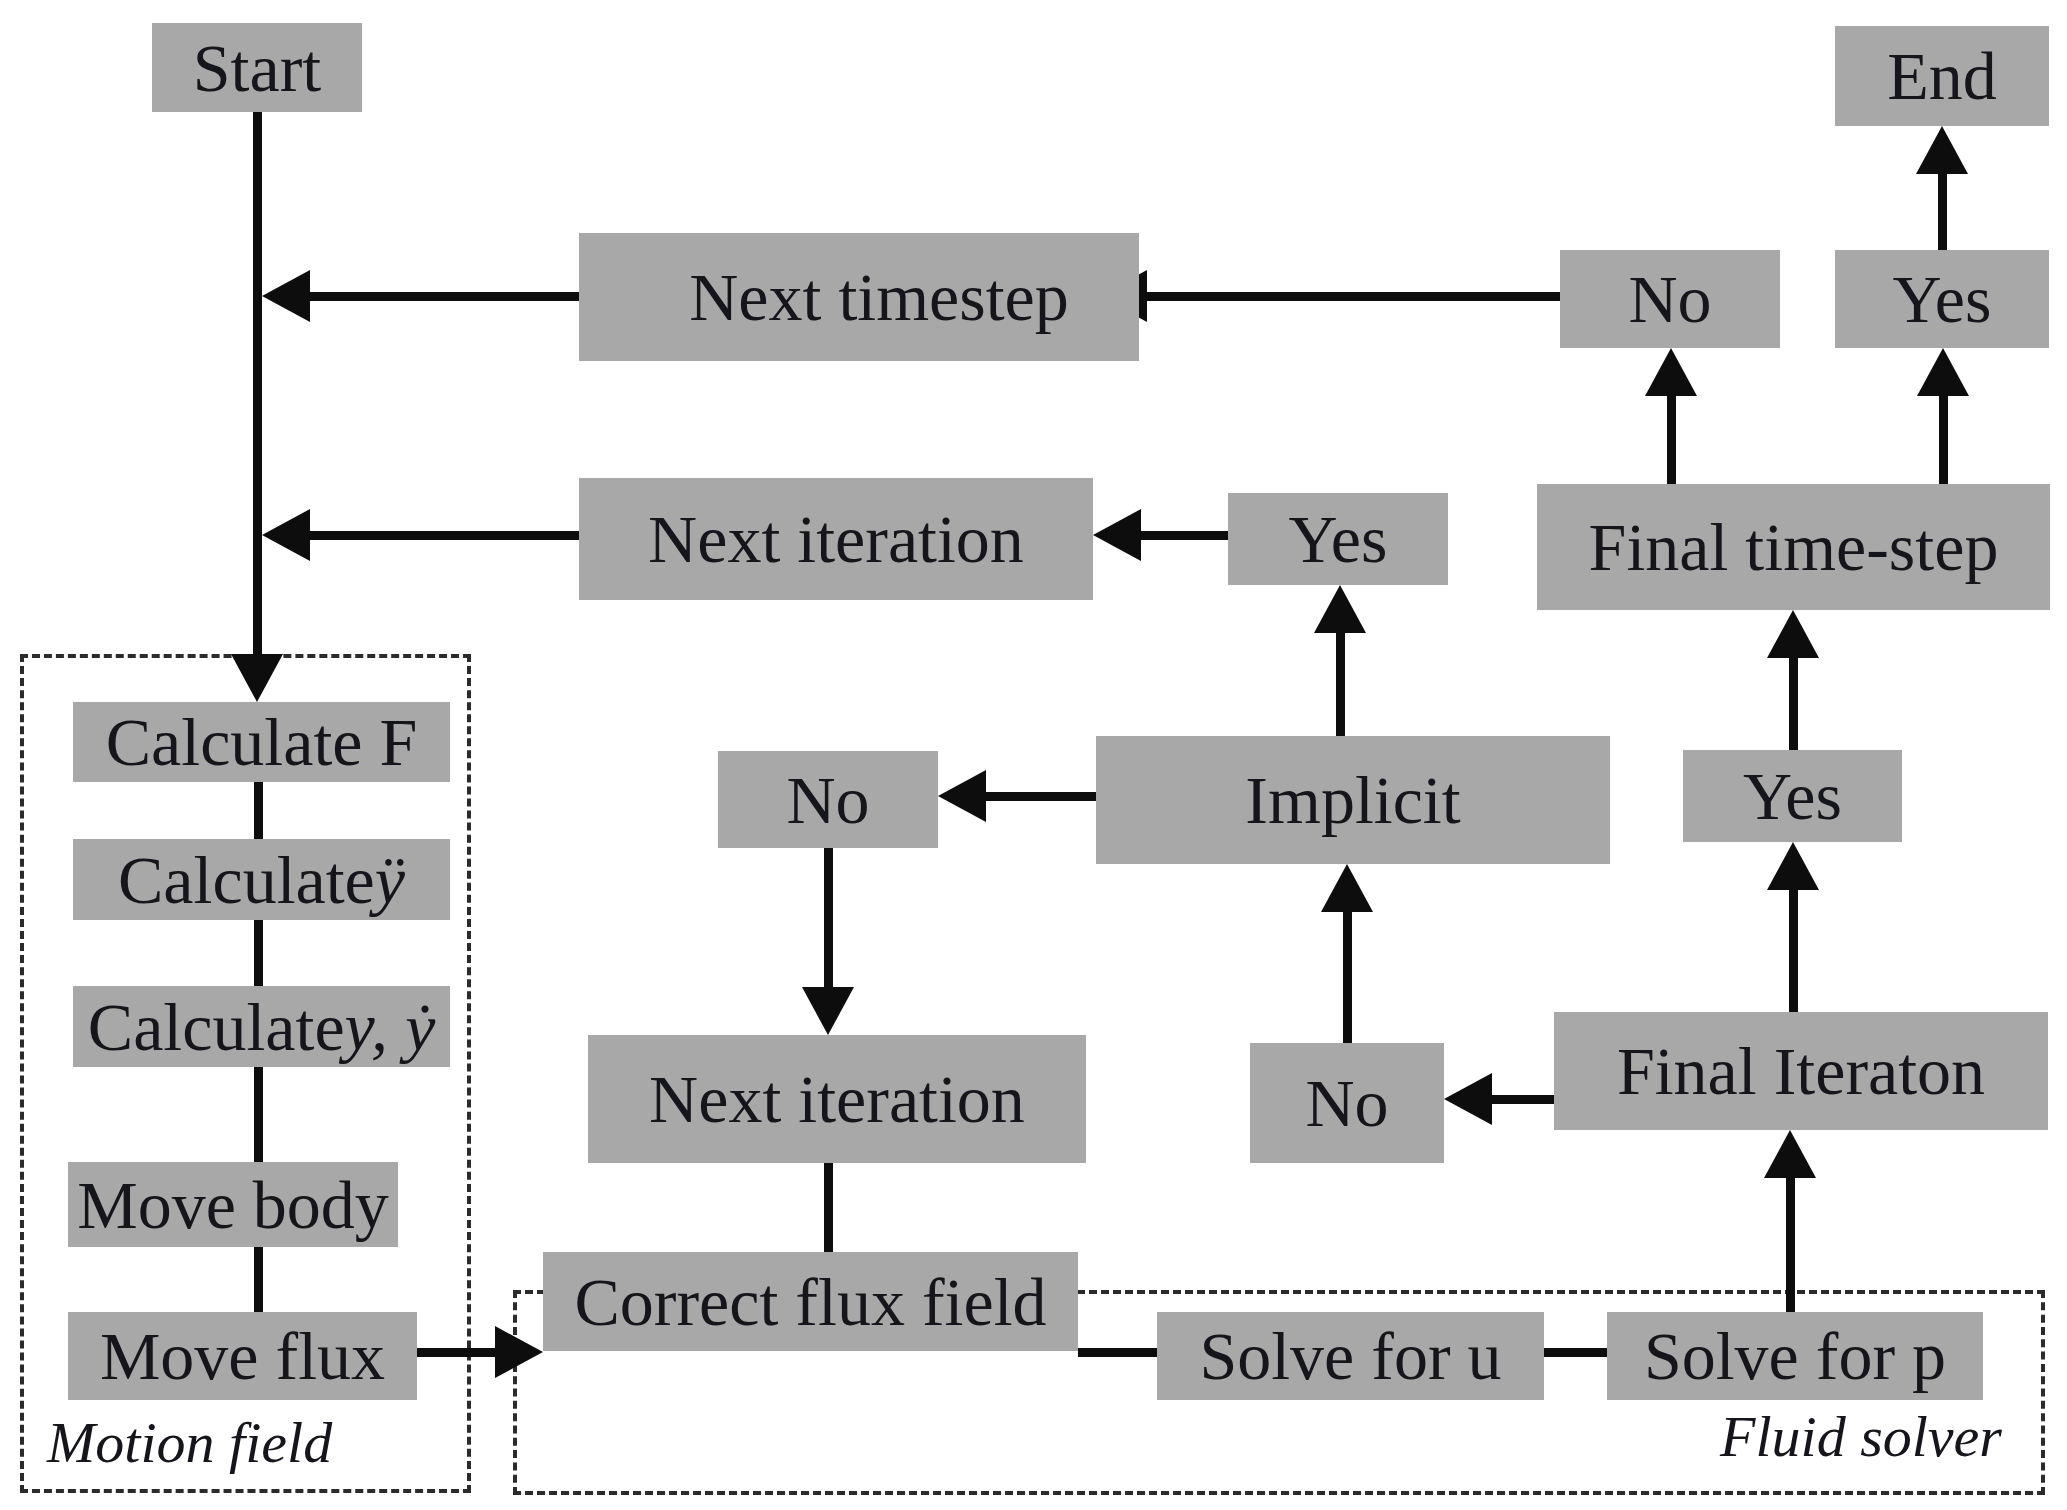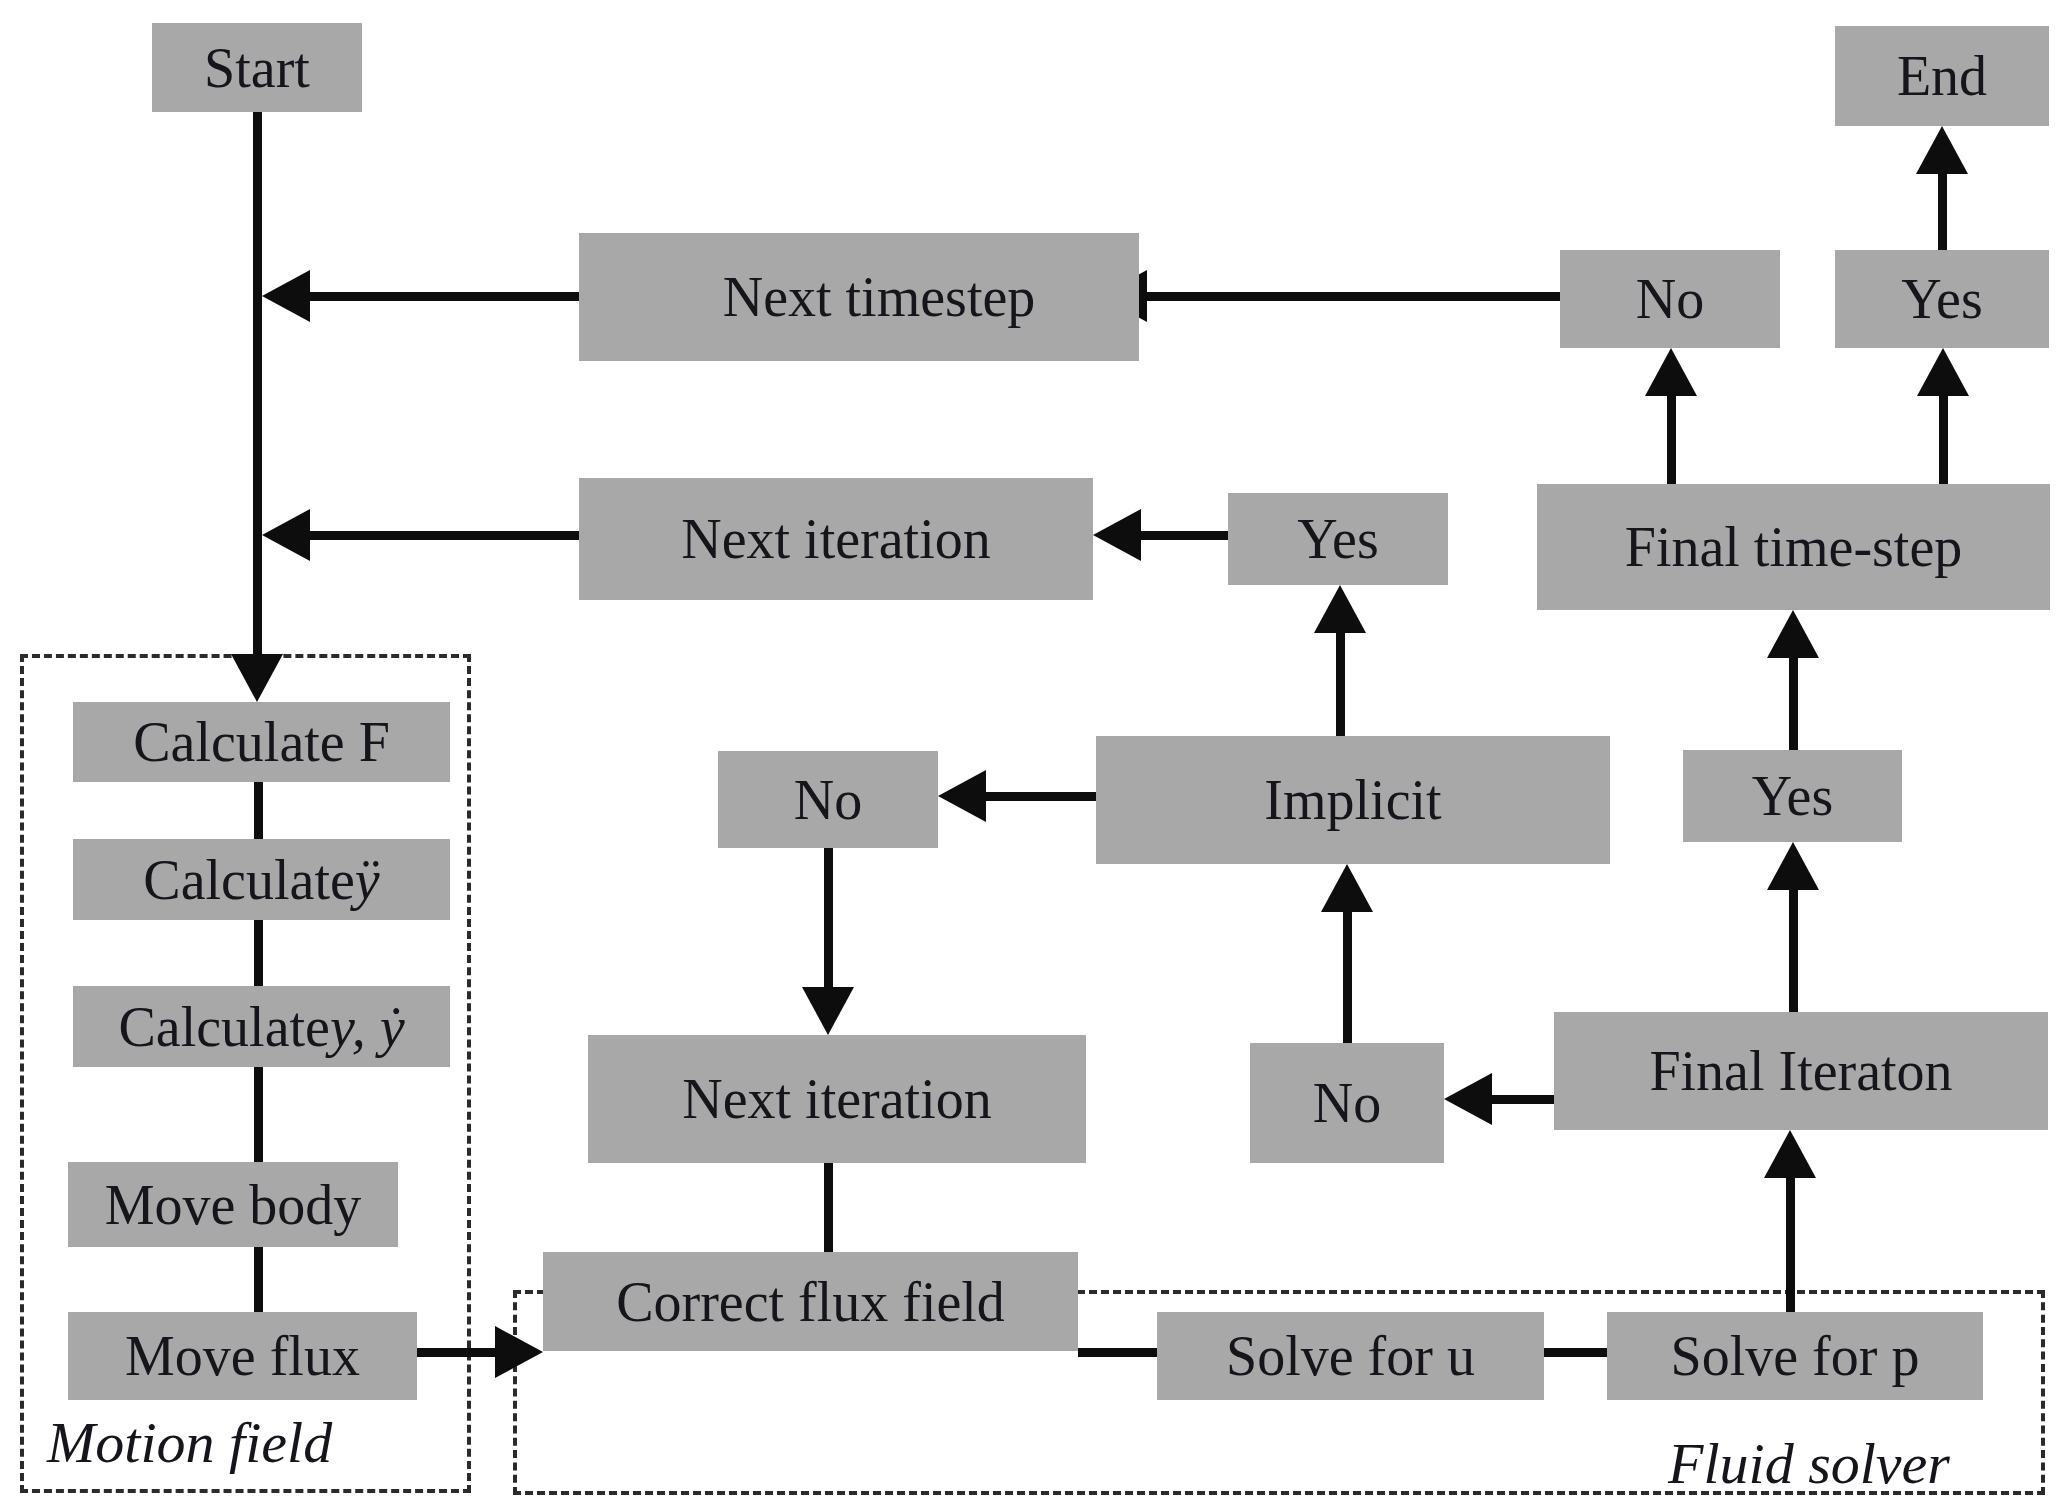--- a/index.html
+++ b/index.html
@@ -4,41 +4,41 @@
 <style>
   :root{
     --box-fill:#a8a8a8; --text:#15151c; --line:#0d0d0d;
     --background:#ffffff; --container-border:#2b2b2b;
   }
   html,body{margin:0;padding:0;background:var(--background);}
   #canvas{position:relative;width:2067px;height:1510px;background:var(--background);
           font-family:"Liberation Serif","DejaVu Serif",serif;overflow:hidden;}
   .node{position:absolute;background:var(--box-fill);color:var(--text);
         display:flex;align-items:center;justify-content:center;
-        font-size:56px;line-height:1;text-align:center;white-space:nowrap;}
+        font-size:68px;line-height:1;text-align:center;white-space:nowrap;}
   .math{font-style:italic;}
   .group{position:absolute;border:4px dashed var(--container-border);}
   .group-label{position:absolute;color:var(--text);font-style:italic;font-size:58px;
                line-height:1;white-space:nowrap;}
   .ln{position:absolute;background:var(--line);}
   .ah{position:absolute;width:0;height:0;}
   .ah.left {border-top:26px solid transparent;border-bottom:26px solid transparent;border-right:48px solid var(--line);}
   .ah.right{border-top:26px solid transparent;border-bottom:26px solid transparent;border-left:48px solid var(--line);}
   .ah.up   {border-left:26px solid transparent;border-right:26px solid transparent;border-bottom:48px solid var(--line);}
   .ah.down {border-left:26px solid transparent;border-right:26px solid transparent;border-top:48px solid var(--line);}
 </style>
 </head>
 <body>
 
 <div id="canvas">
 
   <div class="group" style="left:20px;top:654px;width:443px;height:831px;"></div>
   <div class="group" style="left:513px;top:1290px;width:1524px;height:197px;"></div>
   <div class="group-label" style="left:47px;top:1414px;">Motion field</div>
-  <div class="group-label" style="left:1668px;top:1408px;margin-top:27px;">Fluid solver</div>
+  <div class="group-label" style="left:1720px;top:1408px;">Fluid solver</div>
 
   <div class="ln" style="left:253px;top:112px;width:9px;height:546px;"></div>
   <div class="ln" style="left:308px;top:292px;width:271px;height:9px;"></div>
   <div class="ln" style="left:308px;top:531px;width:271px;height:9px;"></div>
   <div class="ln" style="left:1145px;top:292px;width:415px;height:9px;"></div>
   <div class="ln" style="left:1139px;top:531px;width:89px;height:9px;"></div>
   <div class="ln" style="left:1938px;top:172px;width:9px;height:80px;"></div>
   <div class="ln" style="left:1667px;top:394px;width:9px;height:92px;"></div>
   <div class="ln" style="left:1939px;top:394px;width:9px;height:92px;"></div>
   <div class="ln" style="left:1789px;top:656px;width:9px;height:96px;"></div>

